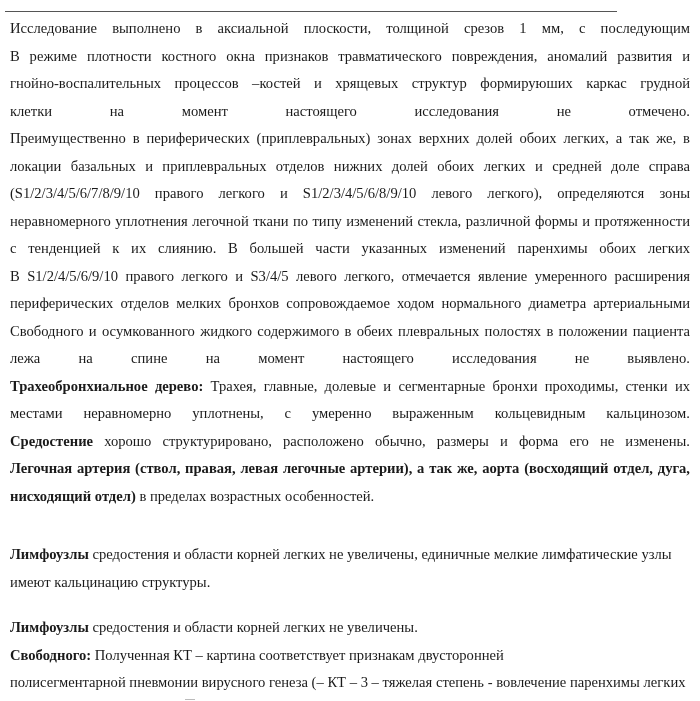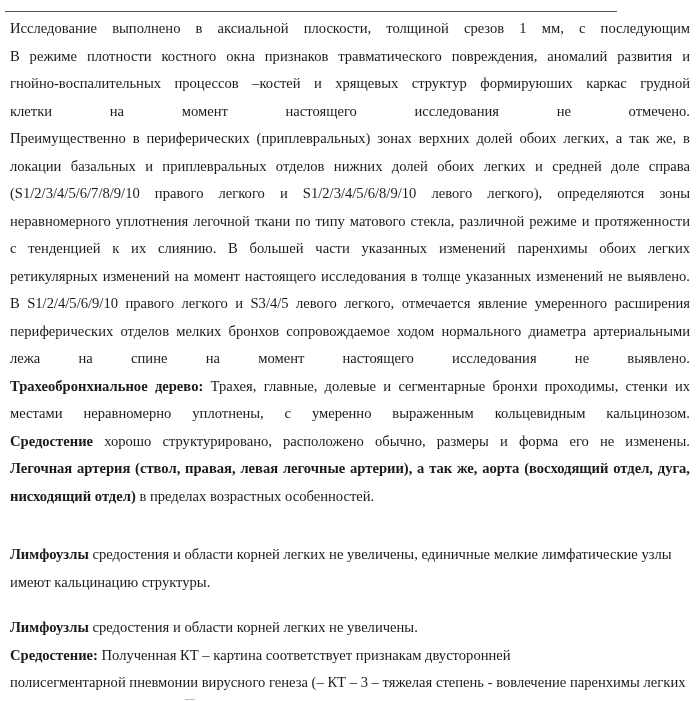--- a/index.html
+++ b/index.html
@@ -31,43 +31,43 @@
 <div class="top-rule"></div>
 
 <div class="doc">
   <p class="just-full">Исследование выполнено в аксиальной плоскости, толщиной срезов 1 мм, с последующим</p>
   <p class="just-full">В режиме плотности костного окна признаков травматического повреждения, аномалий развития и</p>
   <p class="just-full">гнойно-воспалительных процессов –костей и хрящевых структур формируюших каркас грудной</p>
   <p class="just-full">клетки на момент настоящего исследования не отмечено.</p>
   <p class="just-full">Преимущественно в периферических (приплевральных) зонах верхних долей обоих легких, а так же, в</p>
   <p class="just-full">локации базальных и приплевральных отделов нижних долей обоих легких и средней доле справа</p>
   <p class="just-full">(S1/2/3/4/5/6/7/8/9/10 правого легкого и S1/2/3/4/5/6/8/9/10 левого легкого), определяются зоны</p>
-  <p class="just-full">неравномерного уплотнения легочной ткани по типу матового стекла, различной режиме и протяженности</p>
+  <p class="just-full">неравномерного уплотнения легочной ткани по типу изменений стекла, различной формы и протяженности</p>
   <p class="just-full">с тенденцией к их слиянию. В большей части указанных изменений паренхимы обоих легких</p>
-  <p class="just-full">ретикулярных изменений на момент настоящего исследования в толще указанных изменений не выявлено.</p>
   <p class="just-full">В S1/2/4/5/6/9/10 правого легкого и S3/4/5 левого легкого, отмечается явление умеренного расширения</p>
   <p class="just-full">периферических отделов мелких бронхов сопровождаемое ходом нормального диаметра артериальными</p>
+  <p class="just-full">Свободного и осумкованного жидкого содержимого в обеих плевральных полостях в положении пациента</p>
   <p class="just-full">лежа на спине на момент настоящего исследования не выявлено.</p>
 
   <p class="just-full"><b>Трахеобронхиальное дерево:</b><span> Трахея, главные, долевые и сегментарные бронхи проходимы, стенки их</span></p>
   <p class="just-full">местами неравномерно уплотнены, с умеренно выраженным кольцевидным кальцинозом.</p>
 
   <p class="just-full"><b>Средостение</b><span> хорошо структурировано, расположено обычно, размеры и форма его не изменены.</span></p>
 
   <p class="just-full"><b>Легочная артерия (ствол, правая, левая легочные артерии), а так же, аорта (восходящий отдел, дуга,</b></p>
   <p><b>нисходящий отдел)</b><span> в пределах возрастных особенностей.</span></p>
 
   <div class="gap"></div>
 
   <div class="gap"></div>
   <p><b>Лимфоузлы</b><span> средостения и области корней легких не увеличены, единичные мелкие лимфатические узлы</span></p>
   <p>имеют кальцинацию структуры.</p>
 
   <div class="gap"></div>
   <p><b>Лимфоузлы</b><span> средостения и области корней легких не увеличены.</span></p>
 
-  <p><b>Средостение:</b><span> Полученная КТ – картина соответствует признакам двусторонней</span></p>
+  <p><b>Свободного:</b><span> Полученная КТ – картина соответствует признакам двусторонней</span></p>
   <p>полисегментарной пневмонии вирусного генеза (– КТ – 3 – тяжелая степень - вовлечение паренхимы легких</p>
   <p>до 75%) с полосовидными консолидативно-фиброзирующими элементами в большей части данных</p>
 
 </div>
 
 <div class="bottom-rule"></div>
 
 </body></html>

